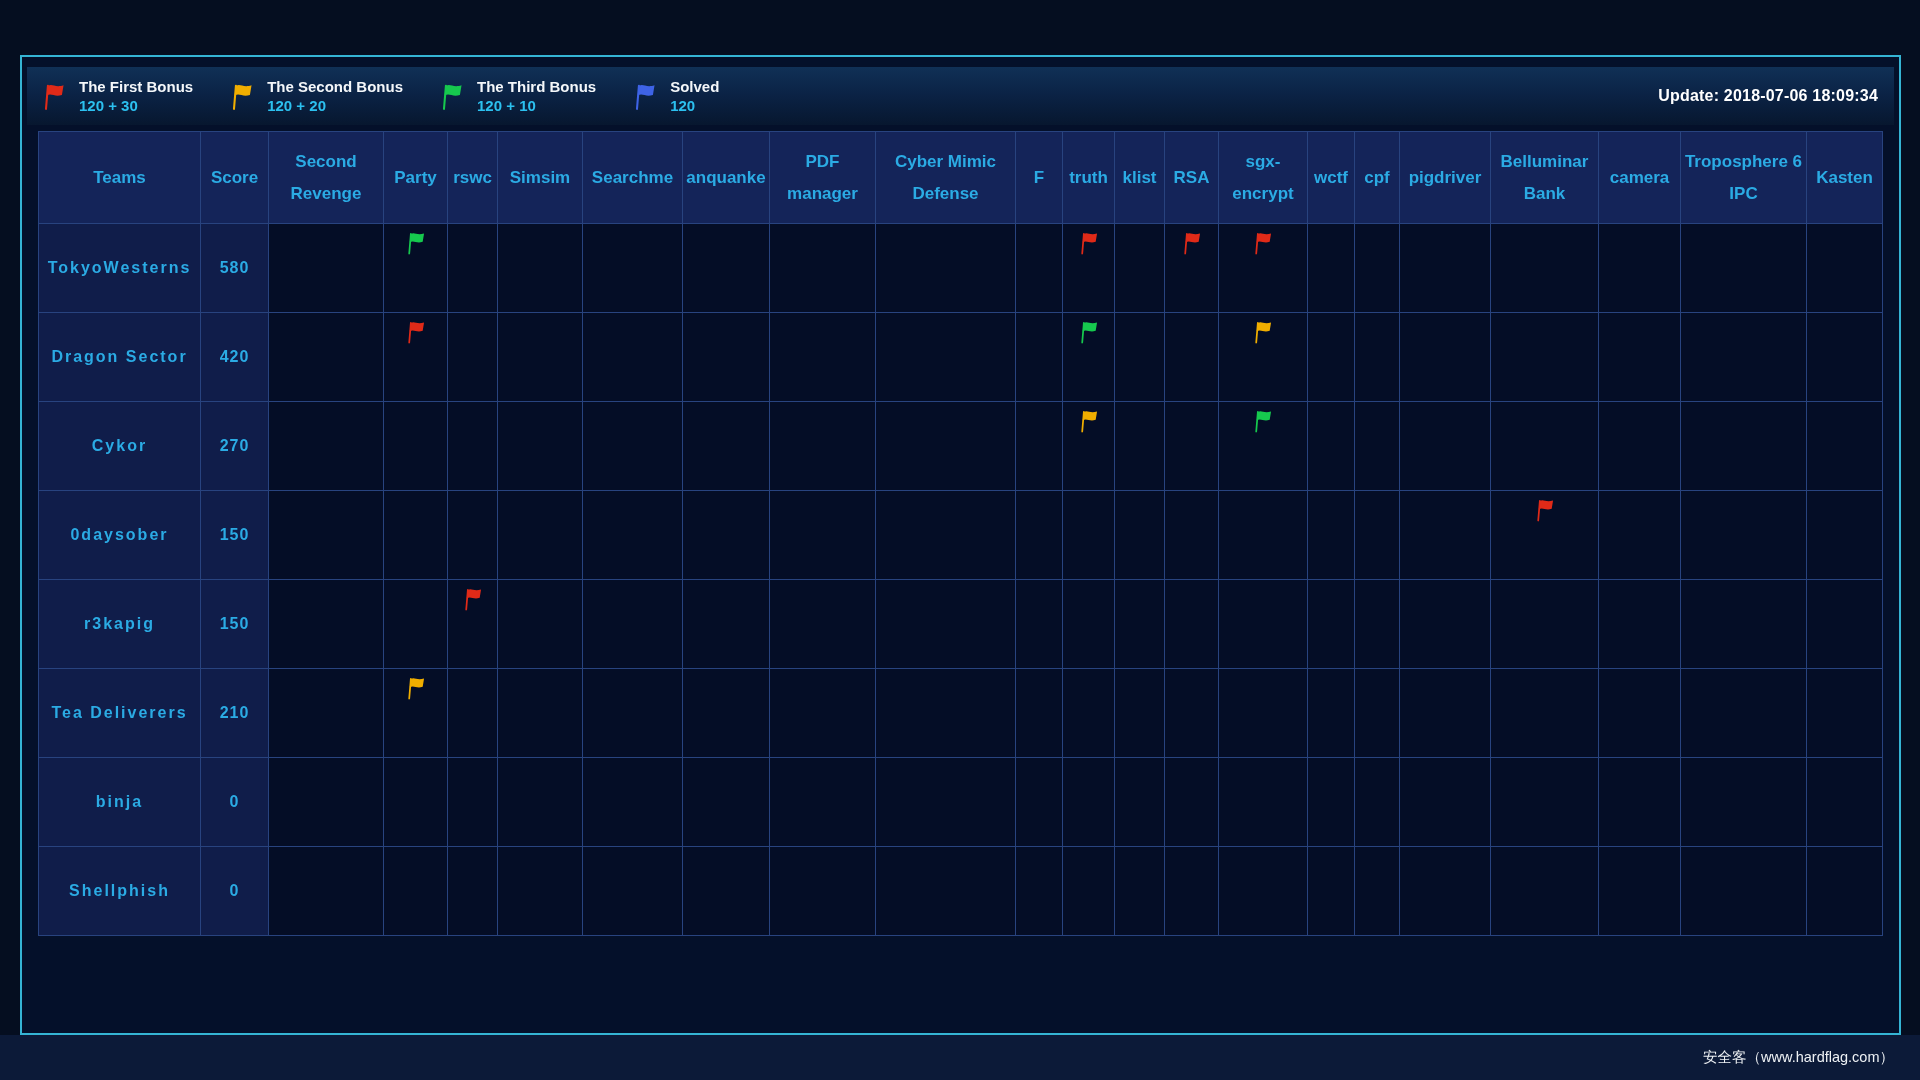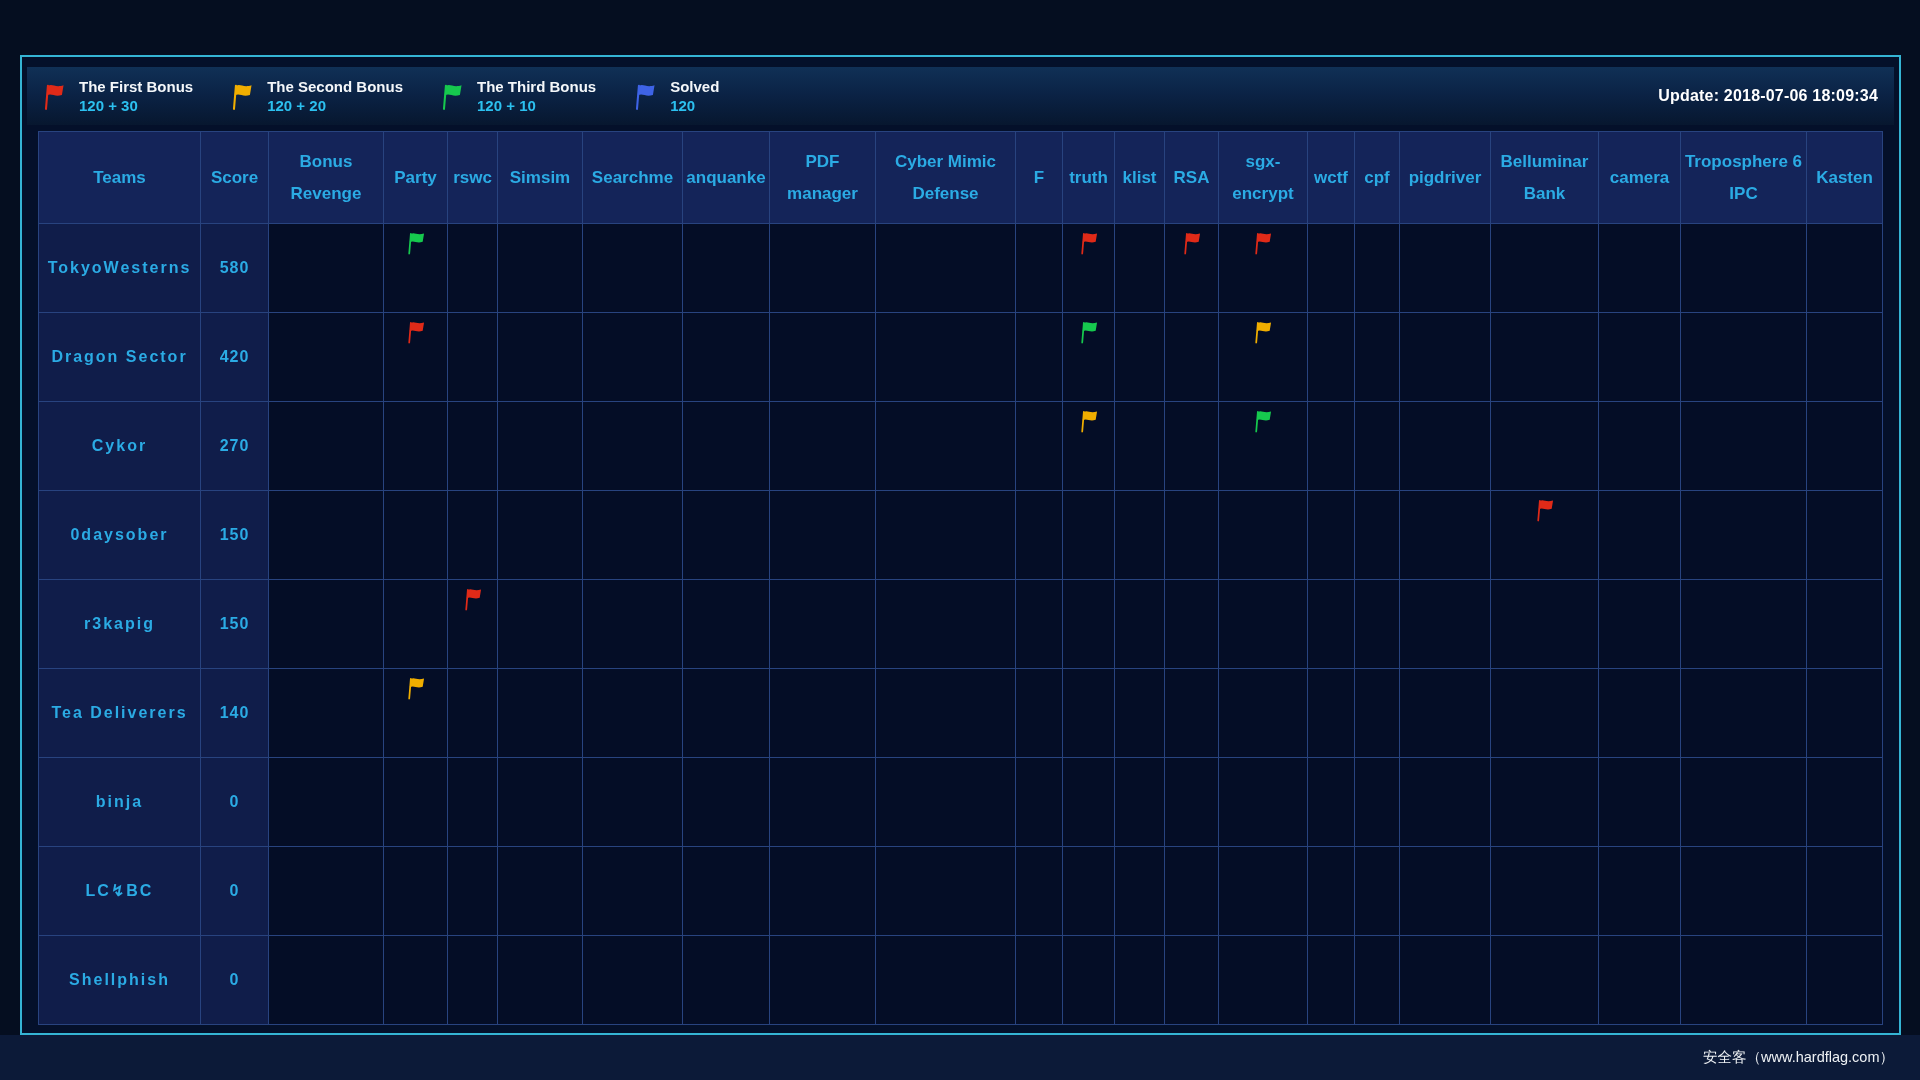--- a/index.html
+++ b/index.html
@@ -133,21 +133,21 @@
         <col style="width: 91px;">
         <col style="width: 108px;">
         <col style="width: 82px;">
         <col style="width: 126px;">
         <col style="width: 76px;">
       </colgroup>
     <thead>
         <tr>
           <th>Teams</th>
           <th>Score</th>
-          <th>Bonus Revenge</th>
+          <th>Second Revenge</th>
           <th>Party</th>
           <th>rswc</th>
           <th>Simsim</th>
           <th>Searchme</th>
           <th>anquanke</th>
           <th>PDF manager</th>
           <th>Cyber Mimic Defense</th>
           <th>F</th>
           <th>truth</th>
           <th>klist</th>
@@ -333,21 +333,21 @@
           <td class="chal-cell"></td>
           <td class="chal-cell"></td>
           <td class="chal-cell"></td>
           <td class="chal-cell"></td>
           <td class="chal-cell"></td>
           <td class="chal-cell"></td>
           <td class="chal-cell"></td>
         </tr>
         <tr>
           <td class="team-cell">Tea Deliverers</td>
-          <td class="score-cell">140</td>
+          <td class="score-cell">210</td>
           <td class="chal-cell"></td>
           <td class="chal-cell"><span class="cell-flag">
               <svg width="22" height="24" viewBox="0 0 24 26">
                 <path d="M6.4 3 L4.6 24.5" stroke="#f0ae00" stroke-width="1.9" stroke-linecap="round" fill="none"></path>
                 <path d="M6.4 3.4 C10 0.6 13 5.2 20.8 2.6 L19.3 11.6 C12.4 14 9.8 9.4 5.2 12.2 Z" fill="#f0ae00"></path>
               </svg>
             </span></td>
           <td class="chal-cell"></td>
           <td class="chal-cell"></td>
           <td class="chal-cell"></td>
@@ -362,44 +362,20 @@
           <td class="chal-cell"></td>
           <td class="chal-cell"></td>
           <td class="chal-cell"></td>
           <td class="chal-cell"></td>
           <td class="chal-cell"></td>
           <td class="chal-cell"></td>
           <td class="chal-cell"></td>
         </tr>
         <tr>
           <td class="team-cell">binja</td>
-          <td class="score-cell">0</td>
-          <td class="chal-cell"></td>
-          <td class="chal-cell"></td>
-          <td class="chal-cell"></td>
-          <td class="chal-cell"></td>
-          <td class="chal-cell"></td>
-          <td class="chal-cell"></td>
-          <td class="chal-cell"></td>
-          <td class="chal-cell"></td>
-          <td class="chal-cell"></td>
-          <td class="chal-cell"></td>
-          <td class="chal-cell"></td>
-          <td class="chal-cell"></td>
-          <td class="chal-cell"></td>
-          <td class="chal-cell"></td>
-          <td class="chal-cell"></td>
-          <td class="chal-cell"></td>
-          <td class="chal-cell"></td>
-          <td class="chal-cell"></td>
-          <td class="chal-cell"></td>
-          <td class="chal-cell"></td>
-        </tr>
-        <tr>
-          <td class="team-cell">LC↯BC</td>
           <td class="score-cell">0</td>
           <td class="chal-cell"></td>
           <td class="chal-cell"></td>
           <td class="chal-cell"></td>
           <td class="chal-cell"></td>
           <td class="chal-cell"></td>
           <td class="chal-cell"></td>
           <td class="chal-cell"></td>
           <td class="chal-cell"></td>
           <td class="chal-cell"></td>

